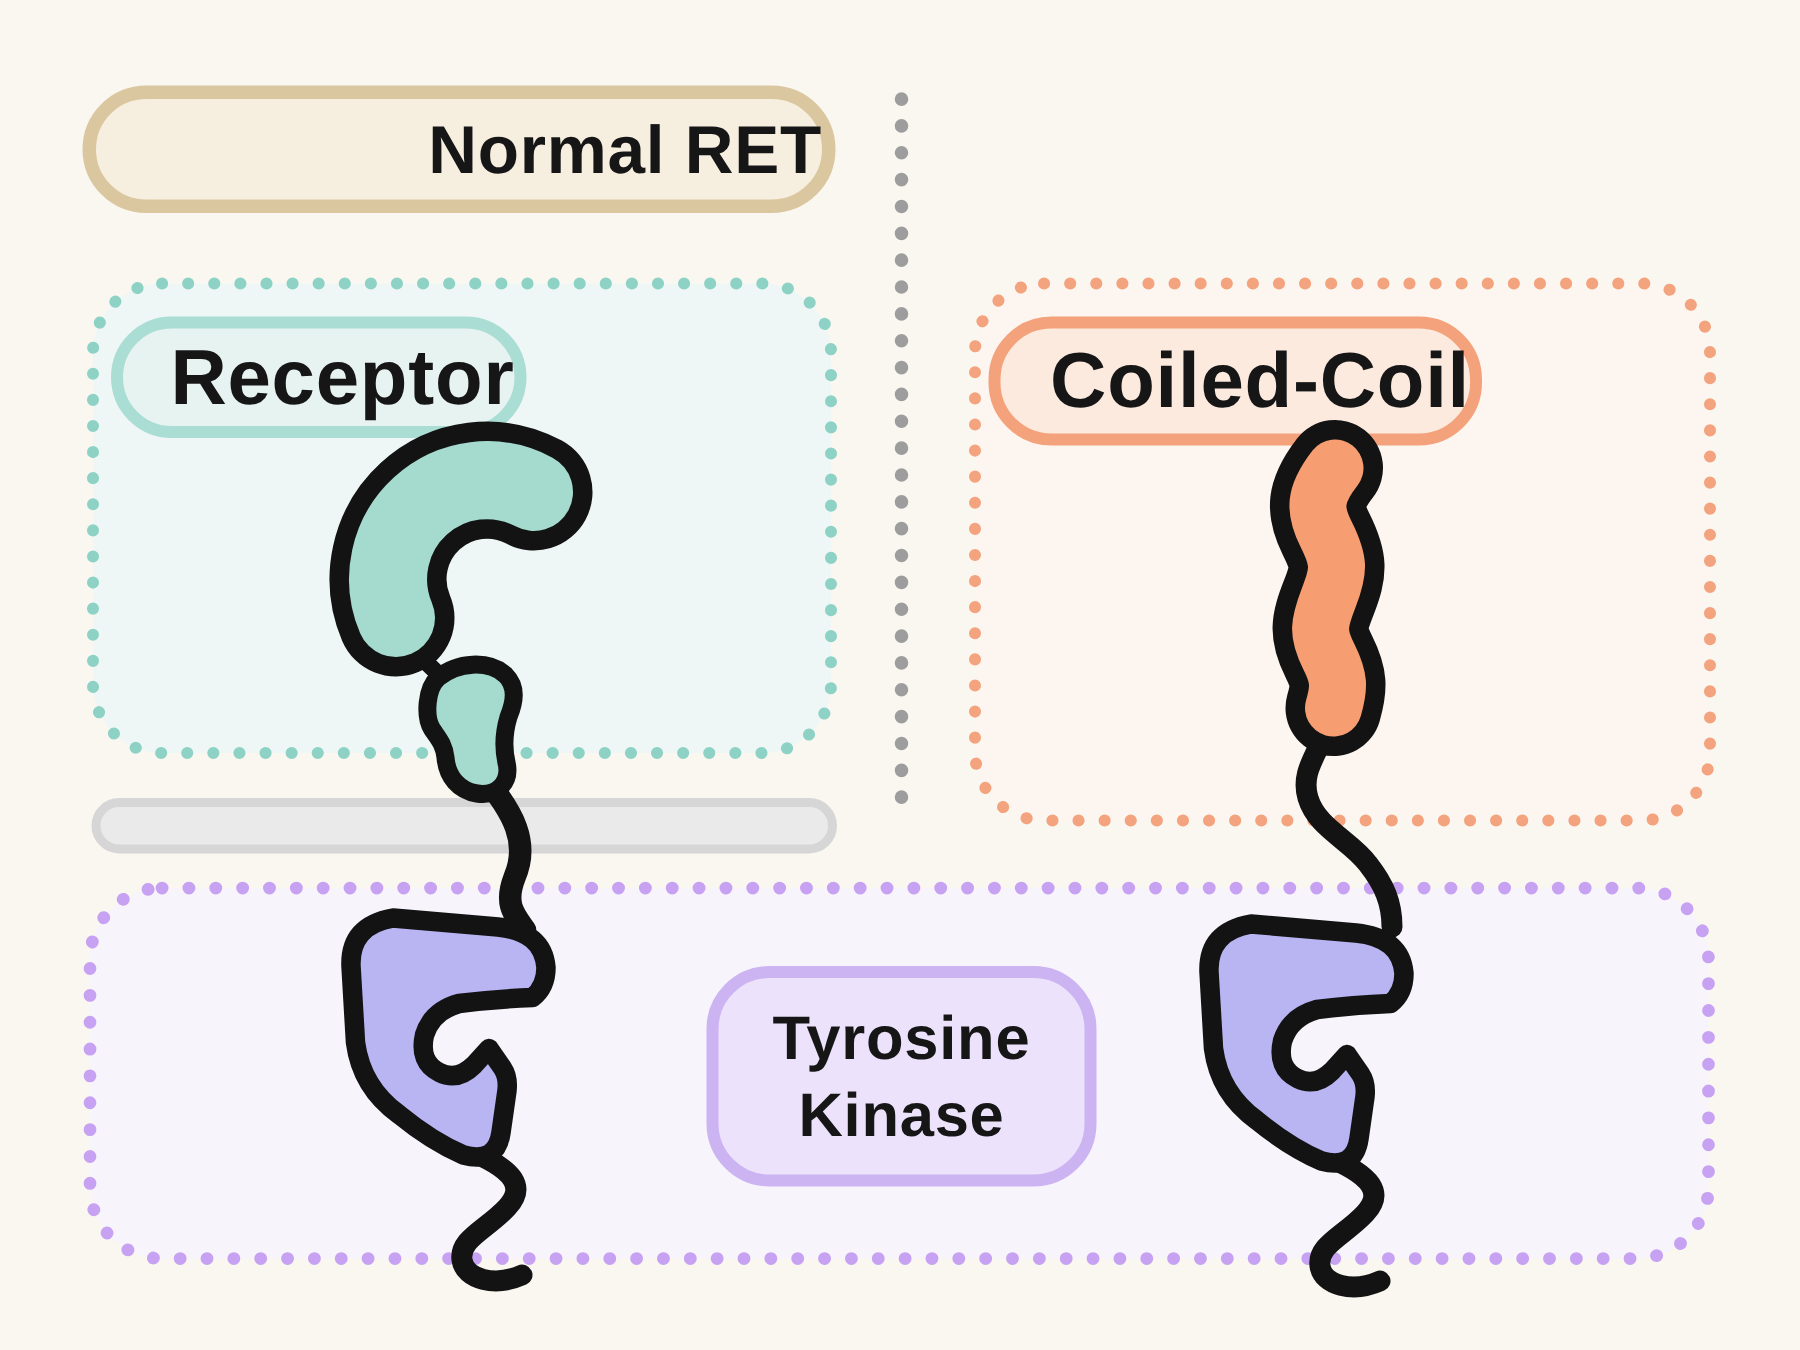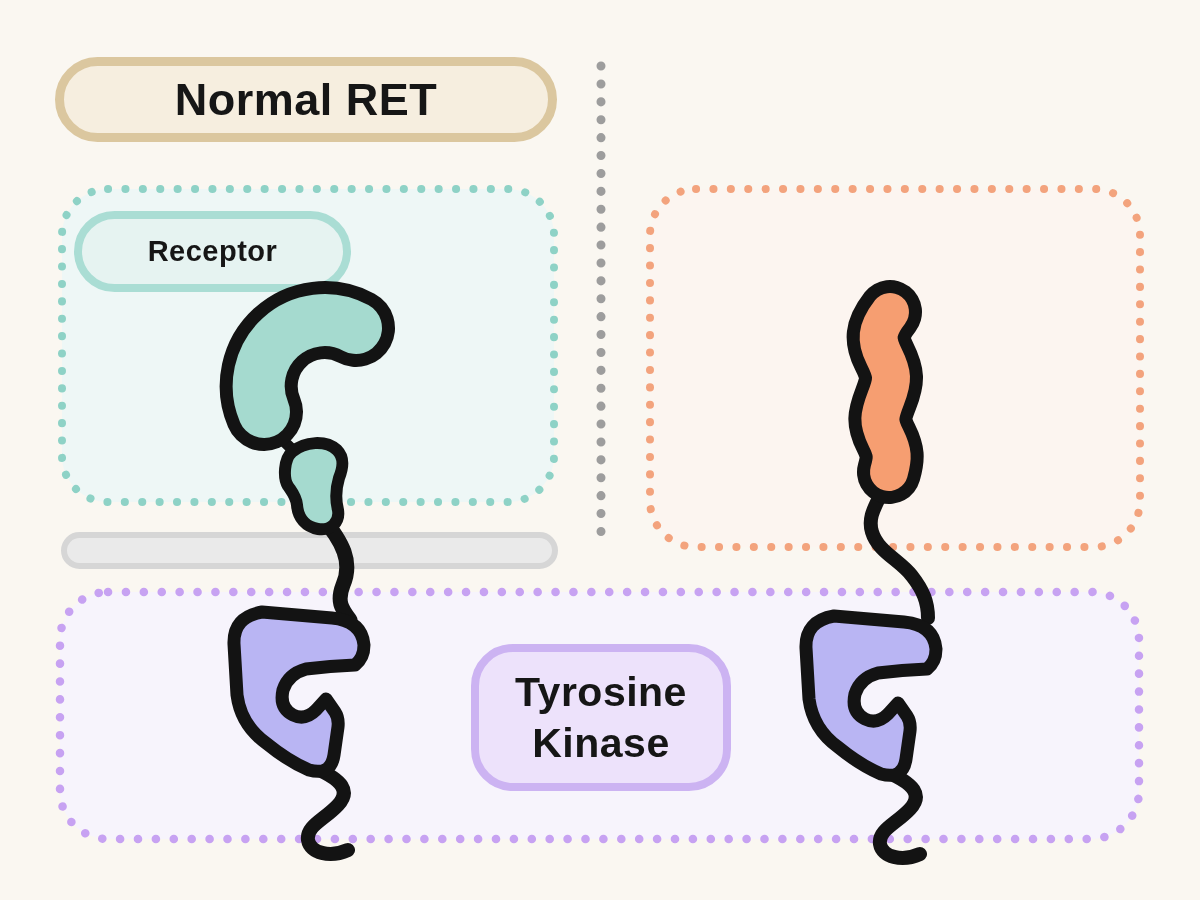--- a/index.html
+++ b/index.html
@@ -8,29 +8,29 @@
     background: #faf7f1;
     font-family: "Liberation Sans", "DejaVu Sans", sans-serif;
   }
   #stage { position: relative; width: 1200px; height: 900px; }
   svg.layer { position: absolute; left: 0; top: 0; width: 1200px; height: 900px; }
   #base-layer { z-index: 1; }
   #shape-layer { z-index: 3; pointer-events: none; }
 
   .pill {
     position: absolute; z-index: 2; box-sizing: border-box;
-    display: flex; align-items: center; justify-content: center;
+    display: flex; align-items: center; justify-content: flex-end;
     font-weight: bold; color: #161616; text-align: center;
     letter-spacing: 0.5px;
   }
   .pill-header { font-size: 45px; border-radius: 46px; border-width: 9px; border-style: solid; }
   #pill-normal  { left: 55px;  top: 57px; width: 502px; height: 85px; background: #f6eedf; border-color: #dbc79f; }
   #pill-fusion  { left: 641px; top: 57px; width: 471px; height: 85px; background: #fcdcdc; border-color: #f8a7a4; }
 
-  .pill-domain { font-size: 29px; border-radius: 42px; border-width: 8px; border-style: solid; }
+  .pill-domain { font-size: 52px; border-radius: 42px; border-width: 8px; border-style: solid; }
   #pill-receptor { left: 74px;  top: 211px; width: 277px; height: 81px; background: #e6f3f1; border-color: #aaddd4; }
   #pill-coil     { left: 659px; top: 211px; width: 329px; height: 86px; background: #fceade; border-color: #f4a27b; }
   #pill-kinase   { left: 471px; top: 644px; width: 260px; height: 147px; background: #ede2fb; border-color: #ccb3f2;
                    font-size: 41px; line-height: 1.22; padding: 0 24px; }
 </style>
 </head>
 <body>
 
 <div id="stage">
 
@@ -45,20 +45,23 @@
     <rect x="60" y="592" width="1079" height="247" rx="48" stroke-width="8.5" stroke-dasharray="0.1 17.8" stroke-linecap="round" fill="#f7f4fc" stroke="#c7a2f2"></rect>
 
     <rect x="64" y="535" width="491" height="31" rx="15.5" stroke-width="6" fill="#eaeaea" stroke="#d6d6d6"></rect>
   </svg>
 
   <div class="pill pill-header" id="pill-normal">
     <span>Normal RET</span>
   </div>
   <div class="pill pill-domain" id="pill-receptor">
     <span>Receptor</span>
+  </div>
+  <div class="pill pill-domain" id="pill-coil">
+    <span>Coiled-Coil</span>
   </div>
   <div class="pill pill-domain" id="pill-kinase">
     <span>Tyrosine Kinase</span>
   </div>
 
   <svg id="shape-layer" class="layer" viewBox="0 0 1200 900">
 
     <path d="M 321 516 C 343 542 353 562 343 585 C 336 603 343 610 350 620" fill="none" stroke="#131313" stroke-width="15" stroke-linecap="round"></path>
 
     <path d="M 266 424 L 297 454" fill="none" stroke="#131313" stroke-width="11" stroke-linecap="round"></path>

